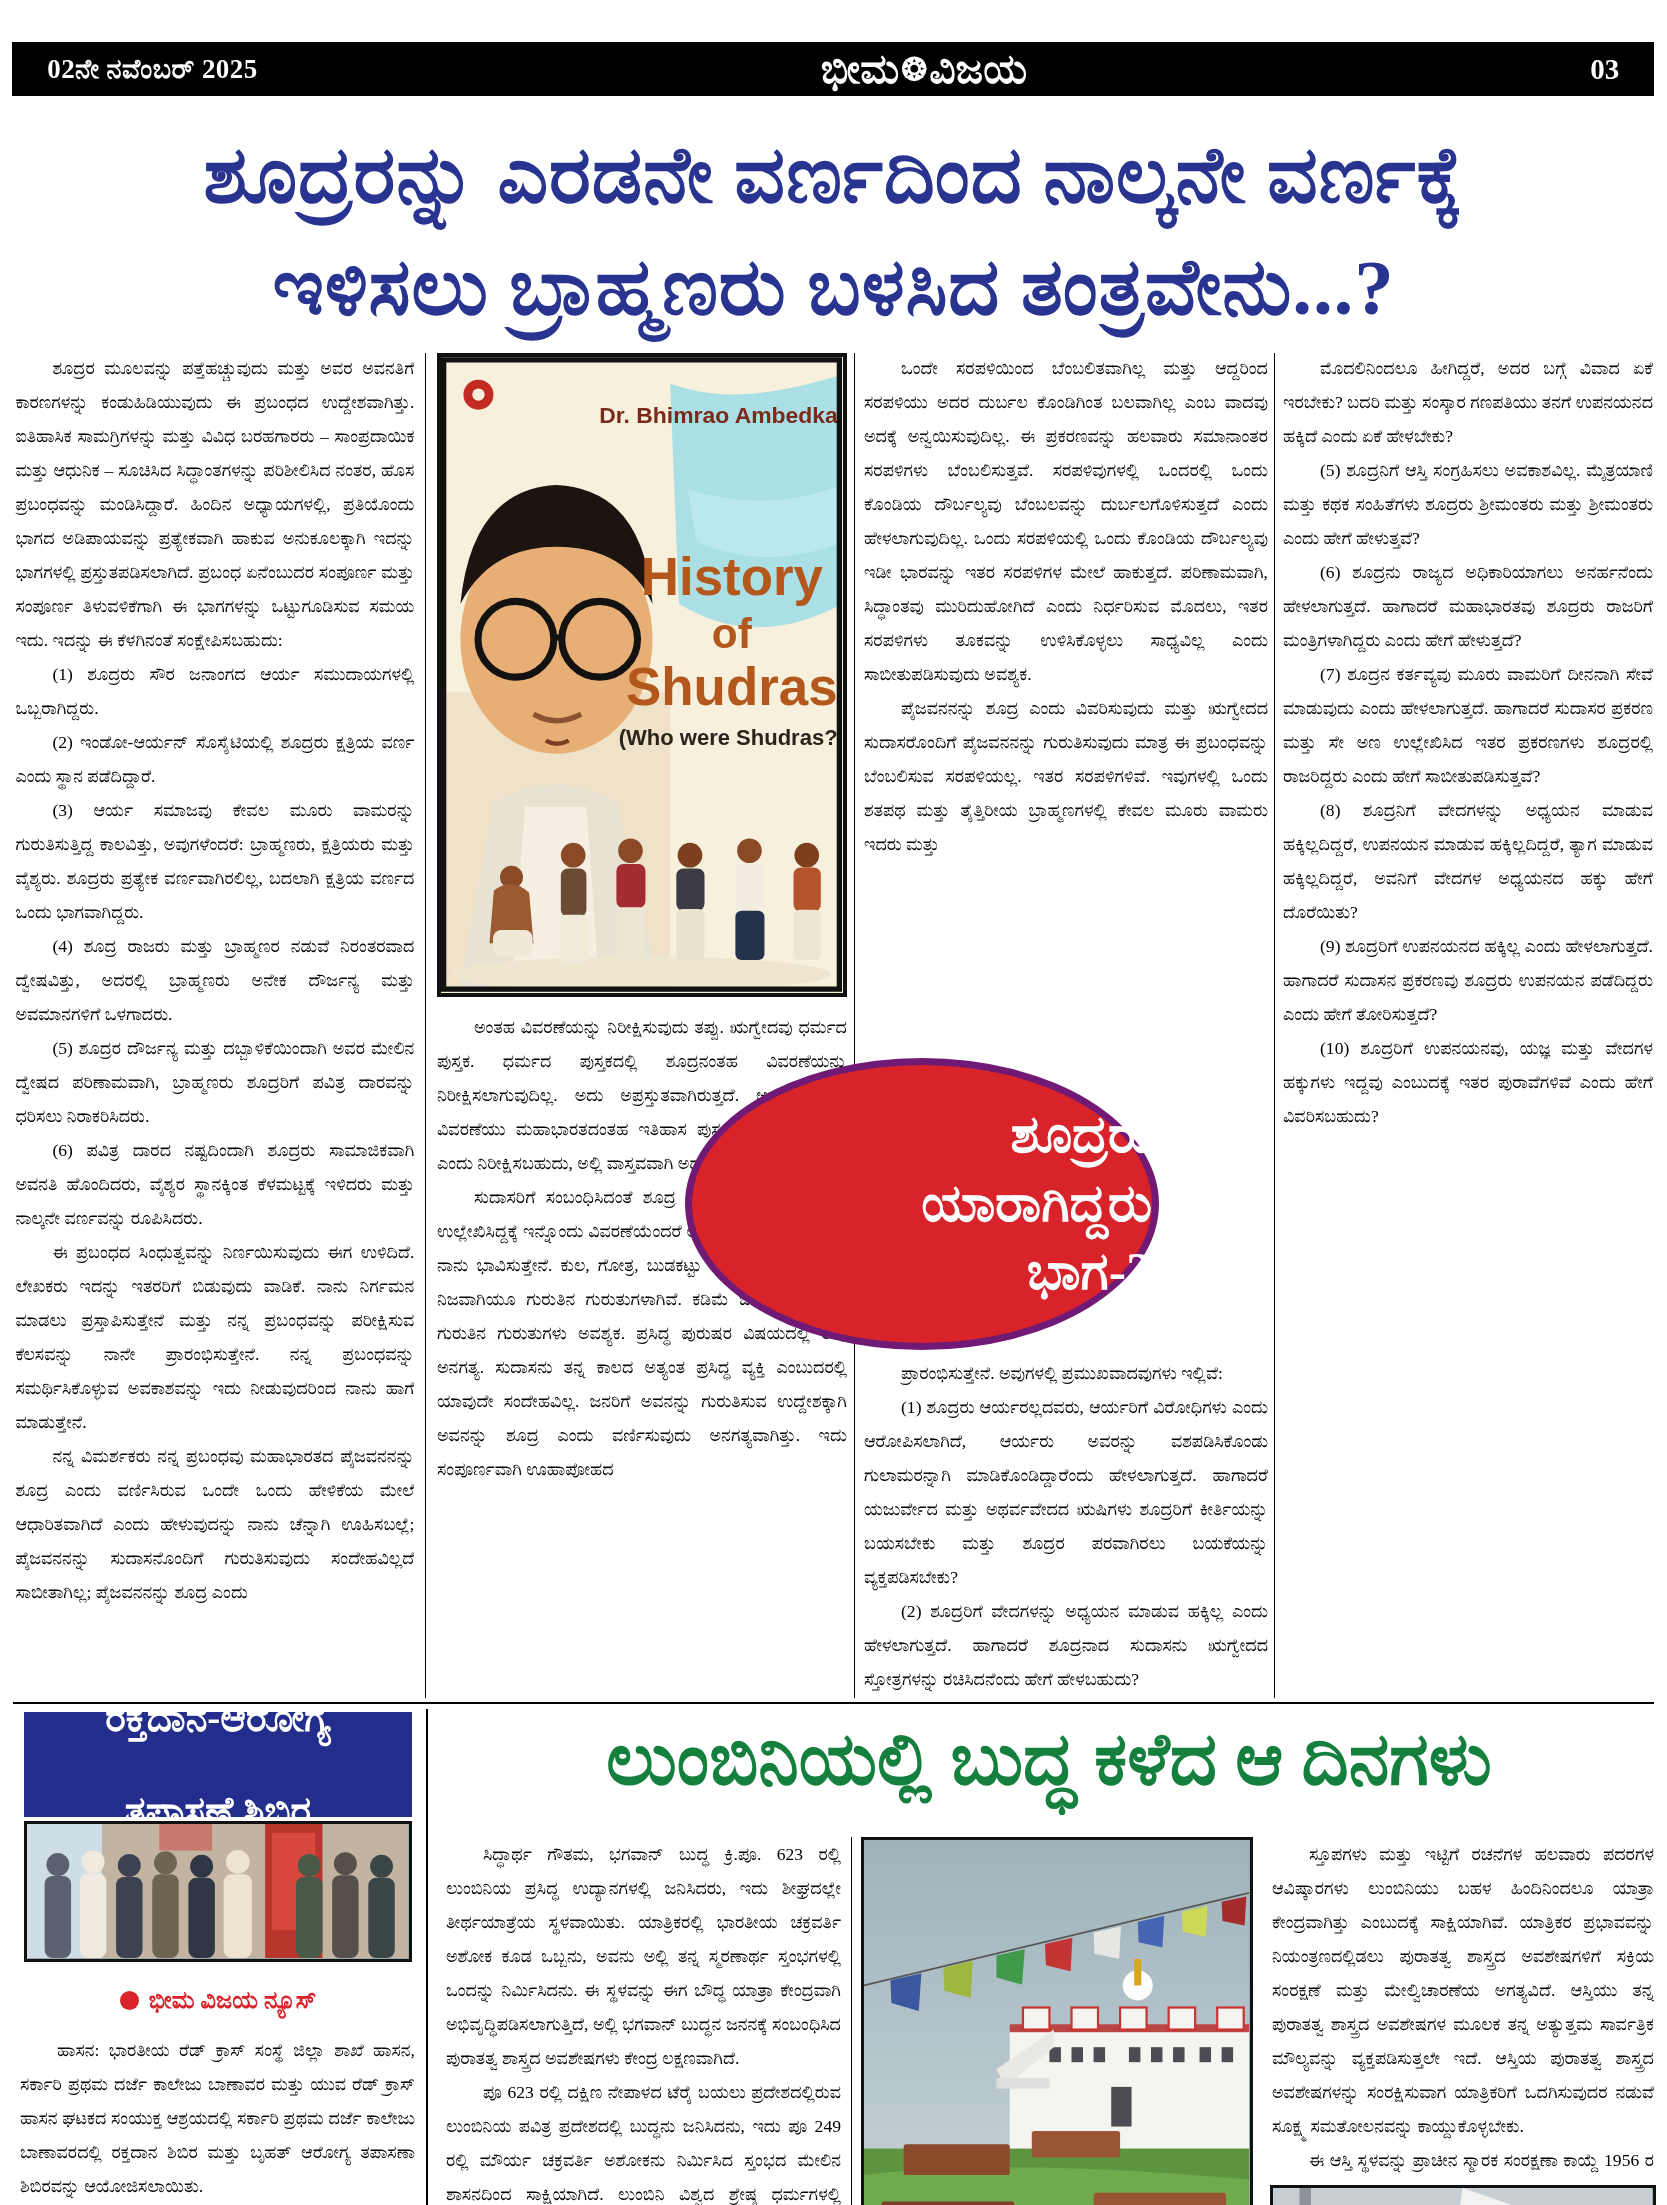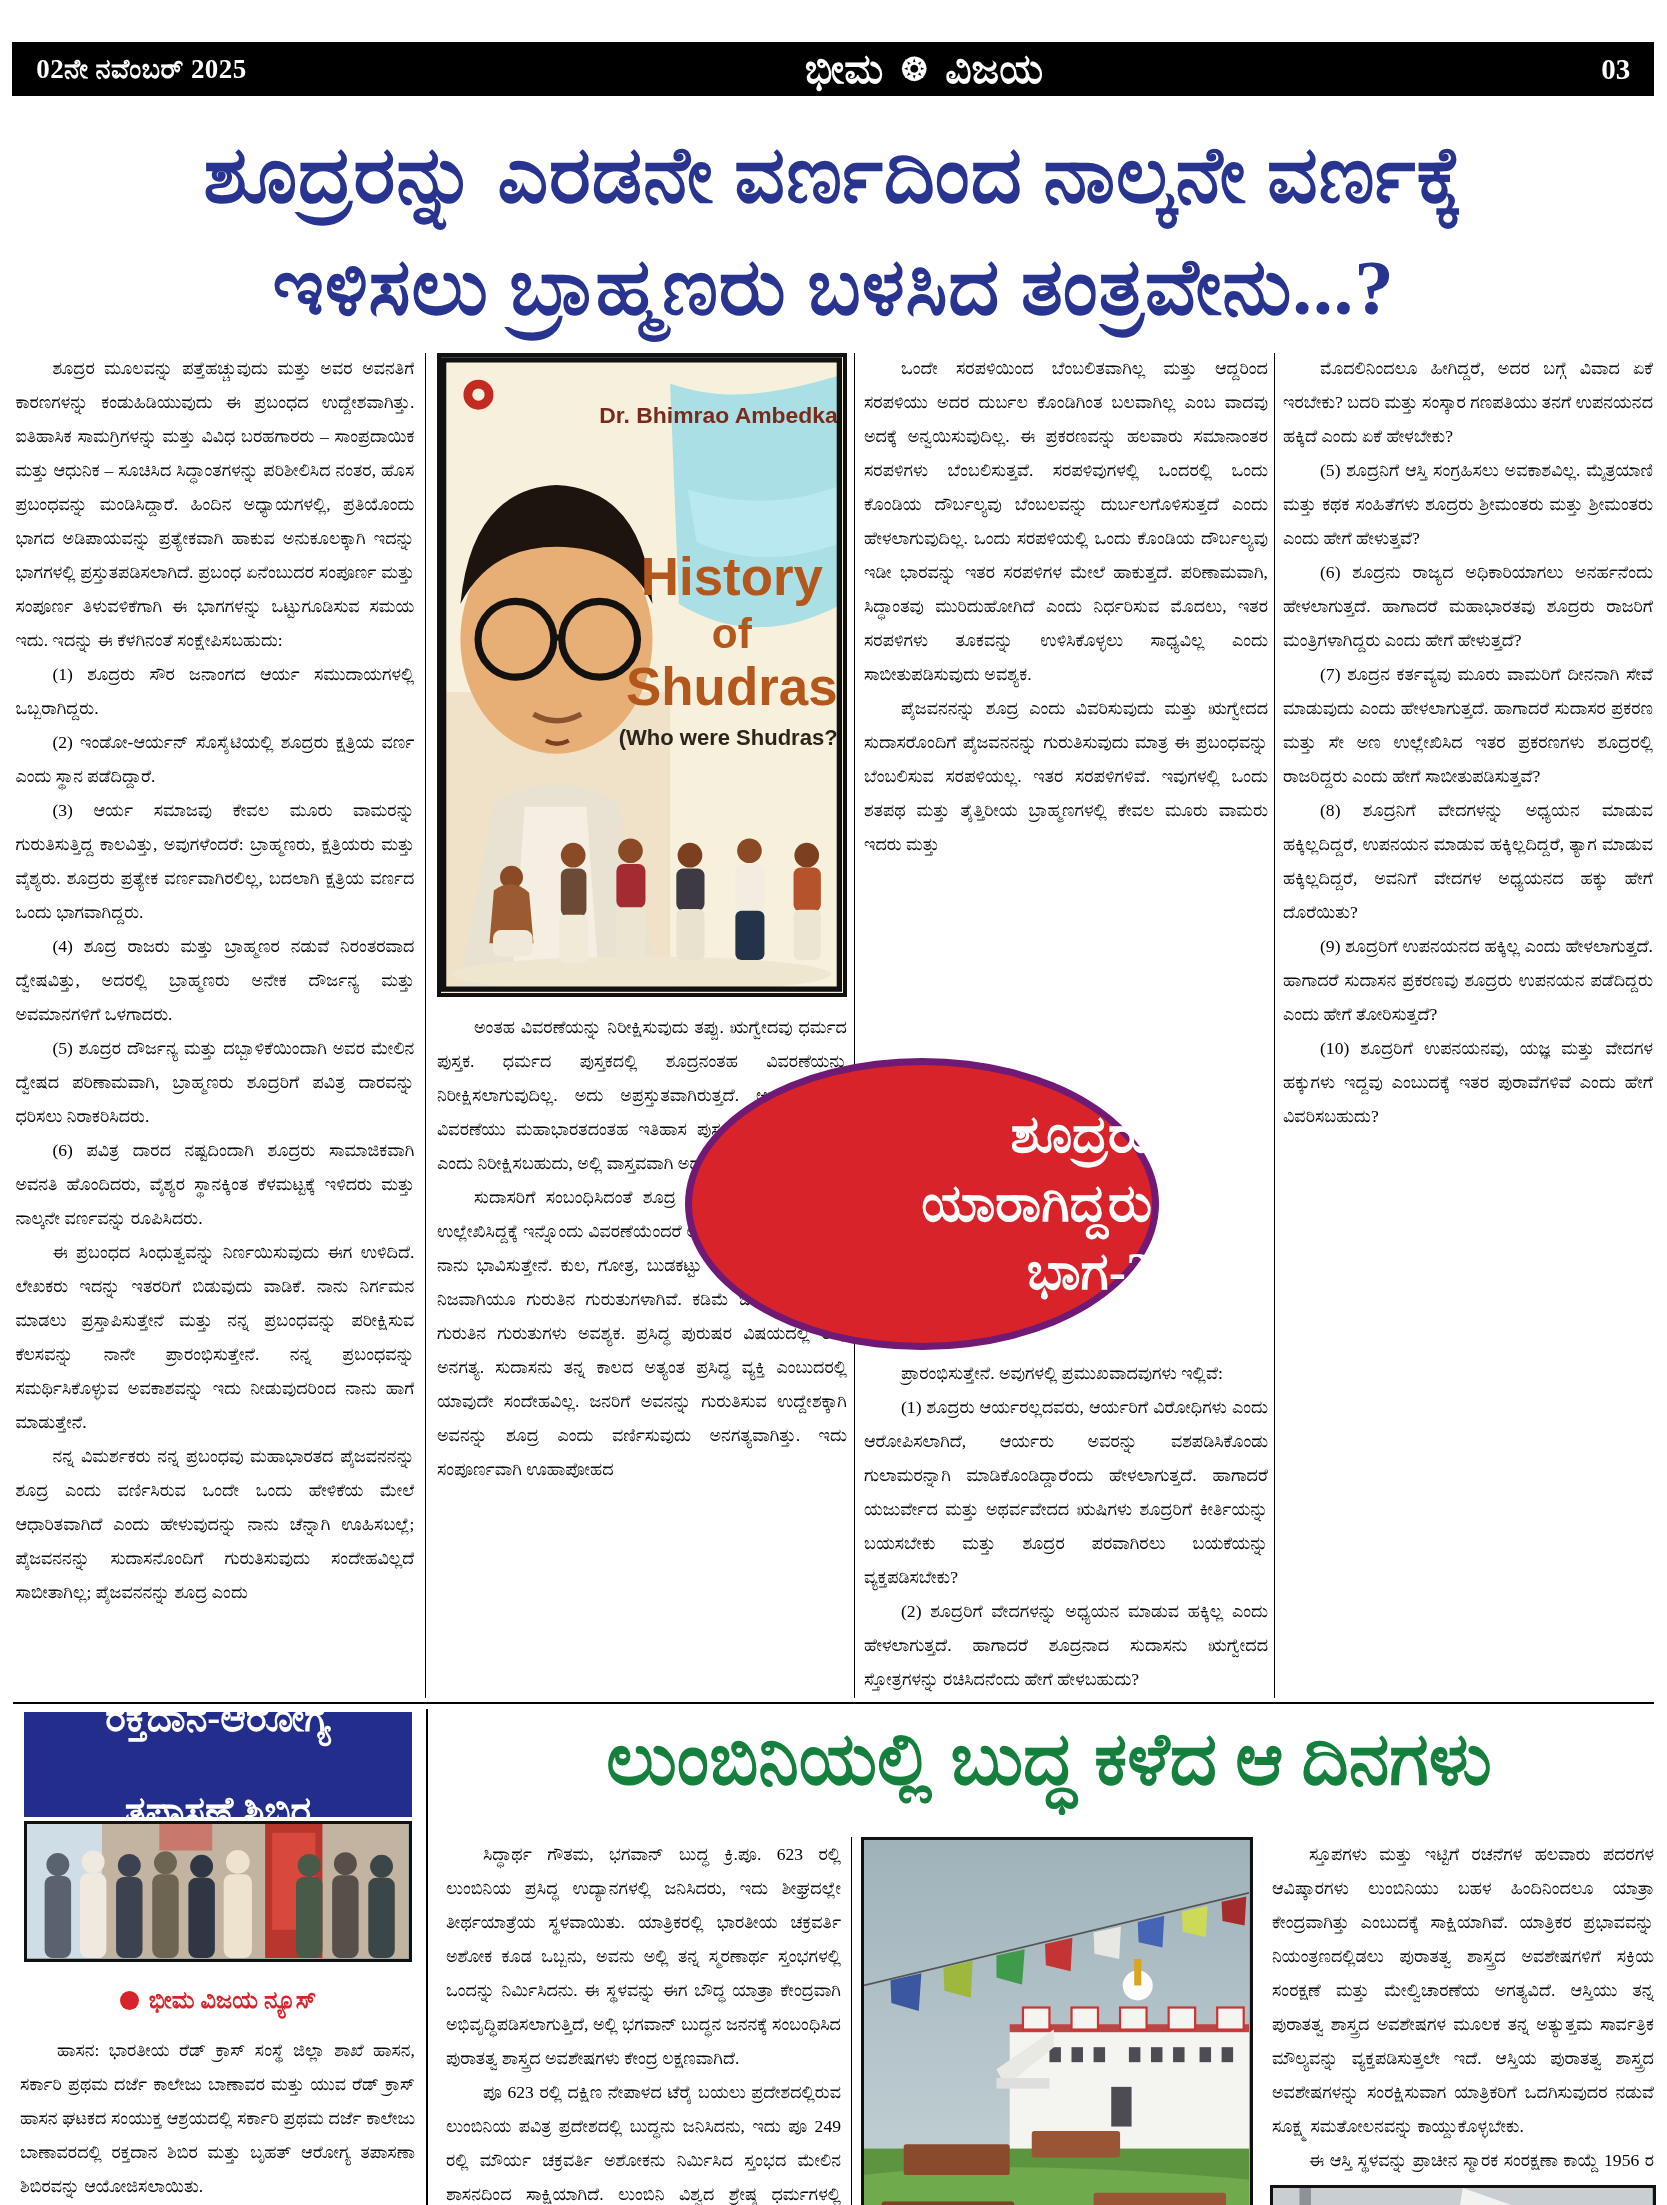--- a/index.html
+++ b/index.html
@@ -1,23 +1,23 @@
 <!DOCTYPE html>
 <html style="font-size:7px"><head>
 <meta charset="utf-8">
 <style>
   html,body{margin:0;padding:0;background:#777;}
   .page{position:relative;width:1667px;height:2657px;background:#ffffff;
         font-family:"Liberation Serif","DejaVu Serif",serif;color:#000;overflow:hidden;}
   .abs{position:absolute;}
   
   .masthead-bar{left:12.3px;top:42px;width:1642px;height:54px;background:#000;color:#fff;
-        display:flex;align-items:center;justify-content:space-between;padding:0 24px;box-sizing:border-box;}
+        display:flex;align-items:center;justify-content:space-between;padding:0 35px;box-sizing:border-box;}
   .masthead-date{font-size:27px;font-weight:bold;letter-spacing:0.4px;}
-  .masthead-title{font-size:41px;font-weight:bold;display:flex;align-items:center;gap:18px;}
+  .masthead-title{font-size:41px;font-weight:bold;display:flex;align-items:center;gap:2px;}
   .masthead-star{font-size:31px;line-height:1;}
   .masthead-page{font-size:29px;font-weight:bold;}
   
   .main-headline{left:26.5px;top:120px;width:1614px;text-align:center;color:#28348f;
         font-weight:bold;font-size:79px;line-height:112px;letter-spacing:0.9px;}
   
   .col{overflow:hidden;}
   .bodytext p{margin:0;text-indent:37px;text-align:justify;font-size:17.6px;line-height:34px;}
   .colrule{width:1.3px;background:#000;}
   

